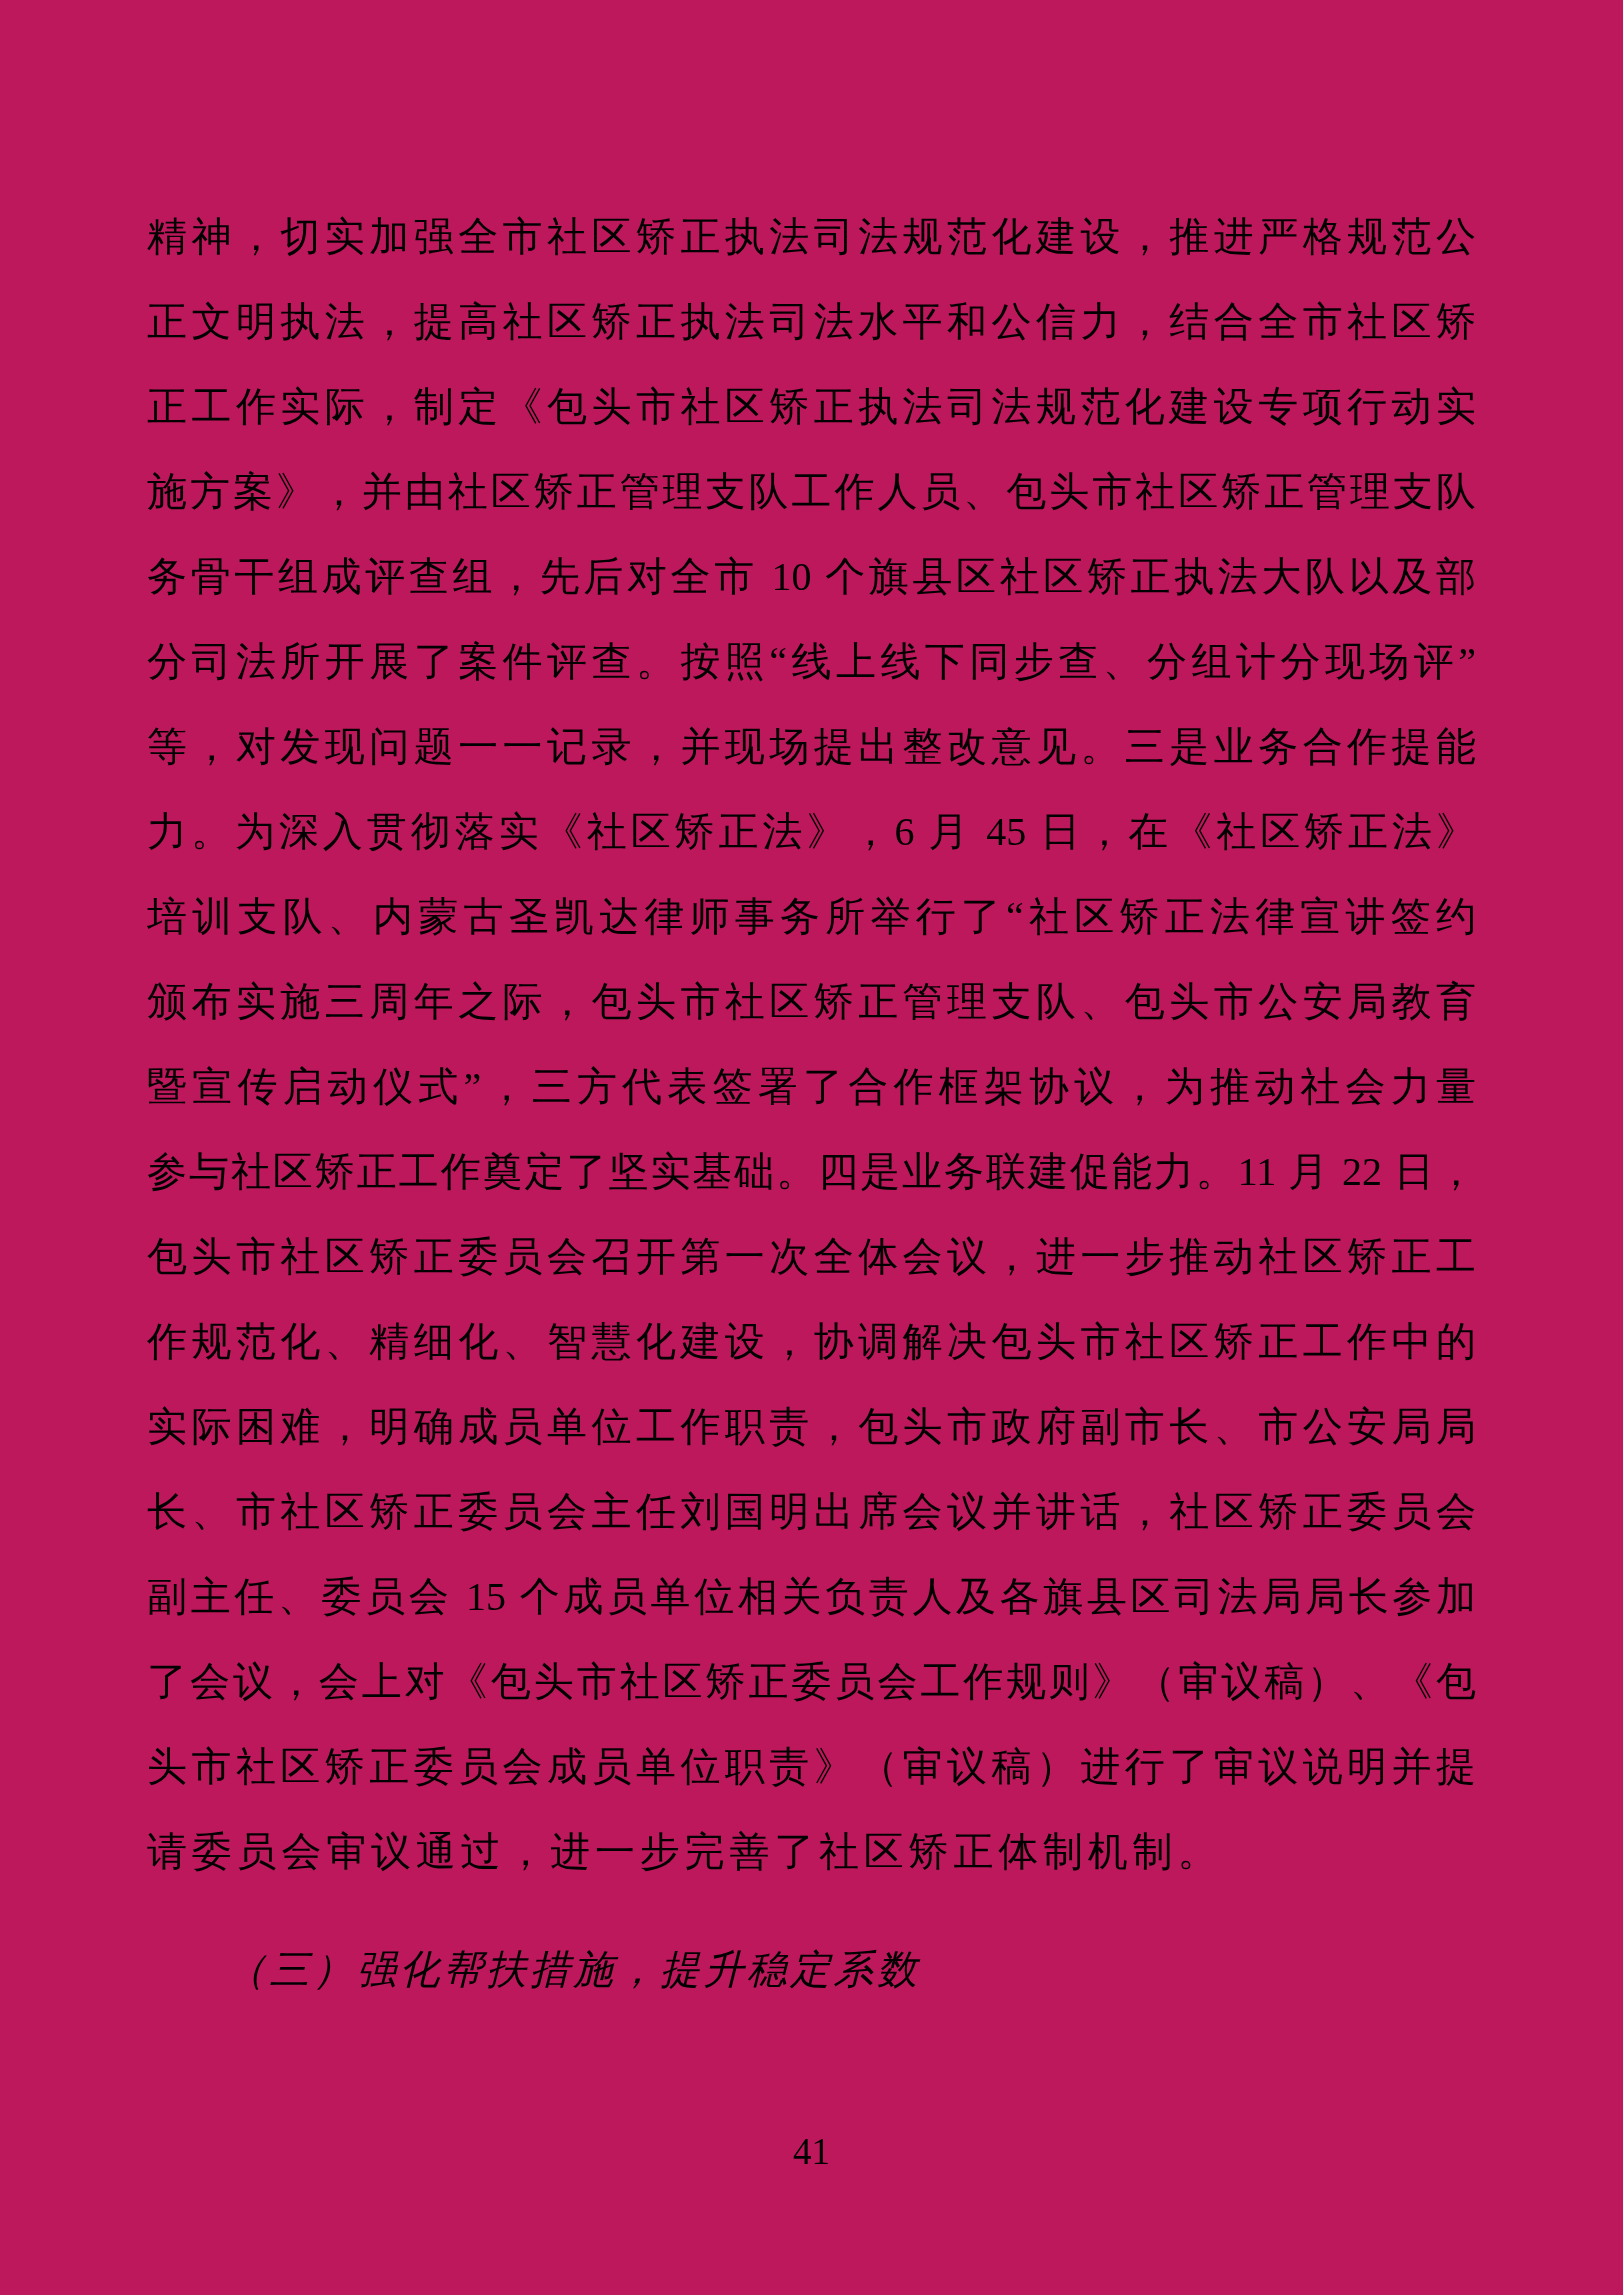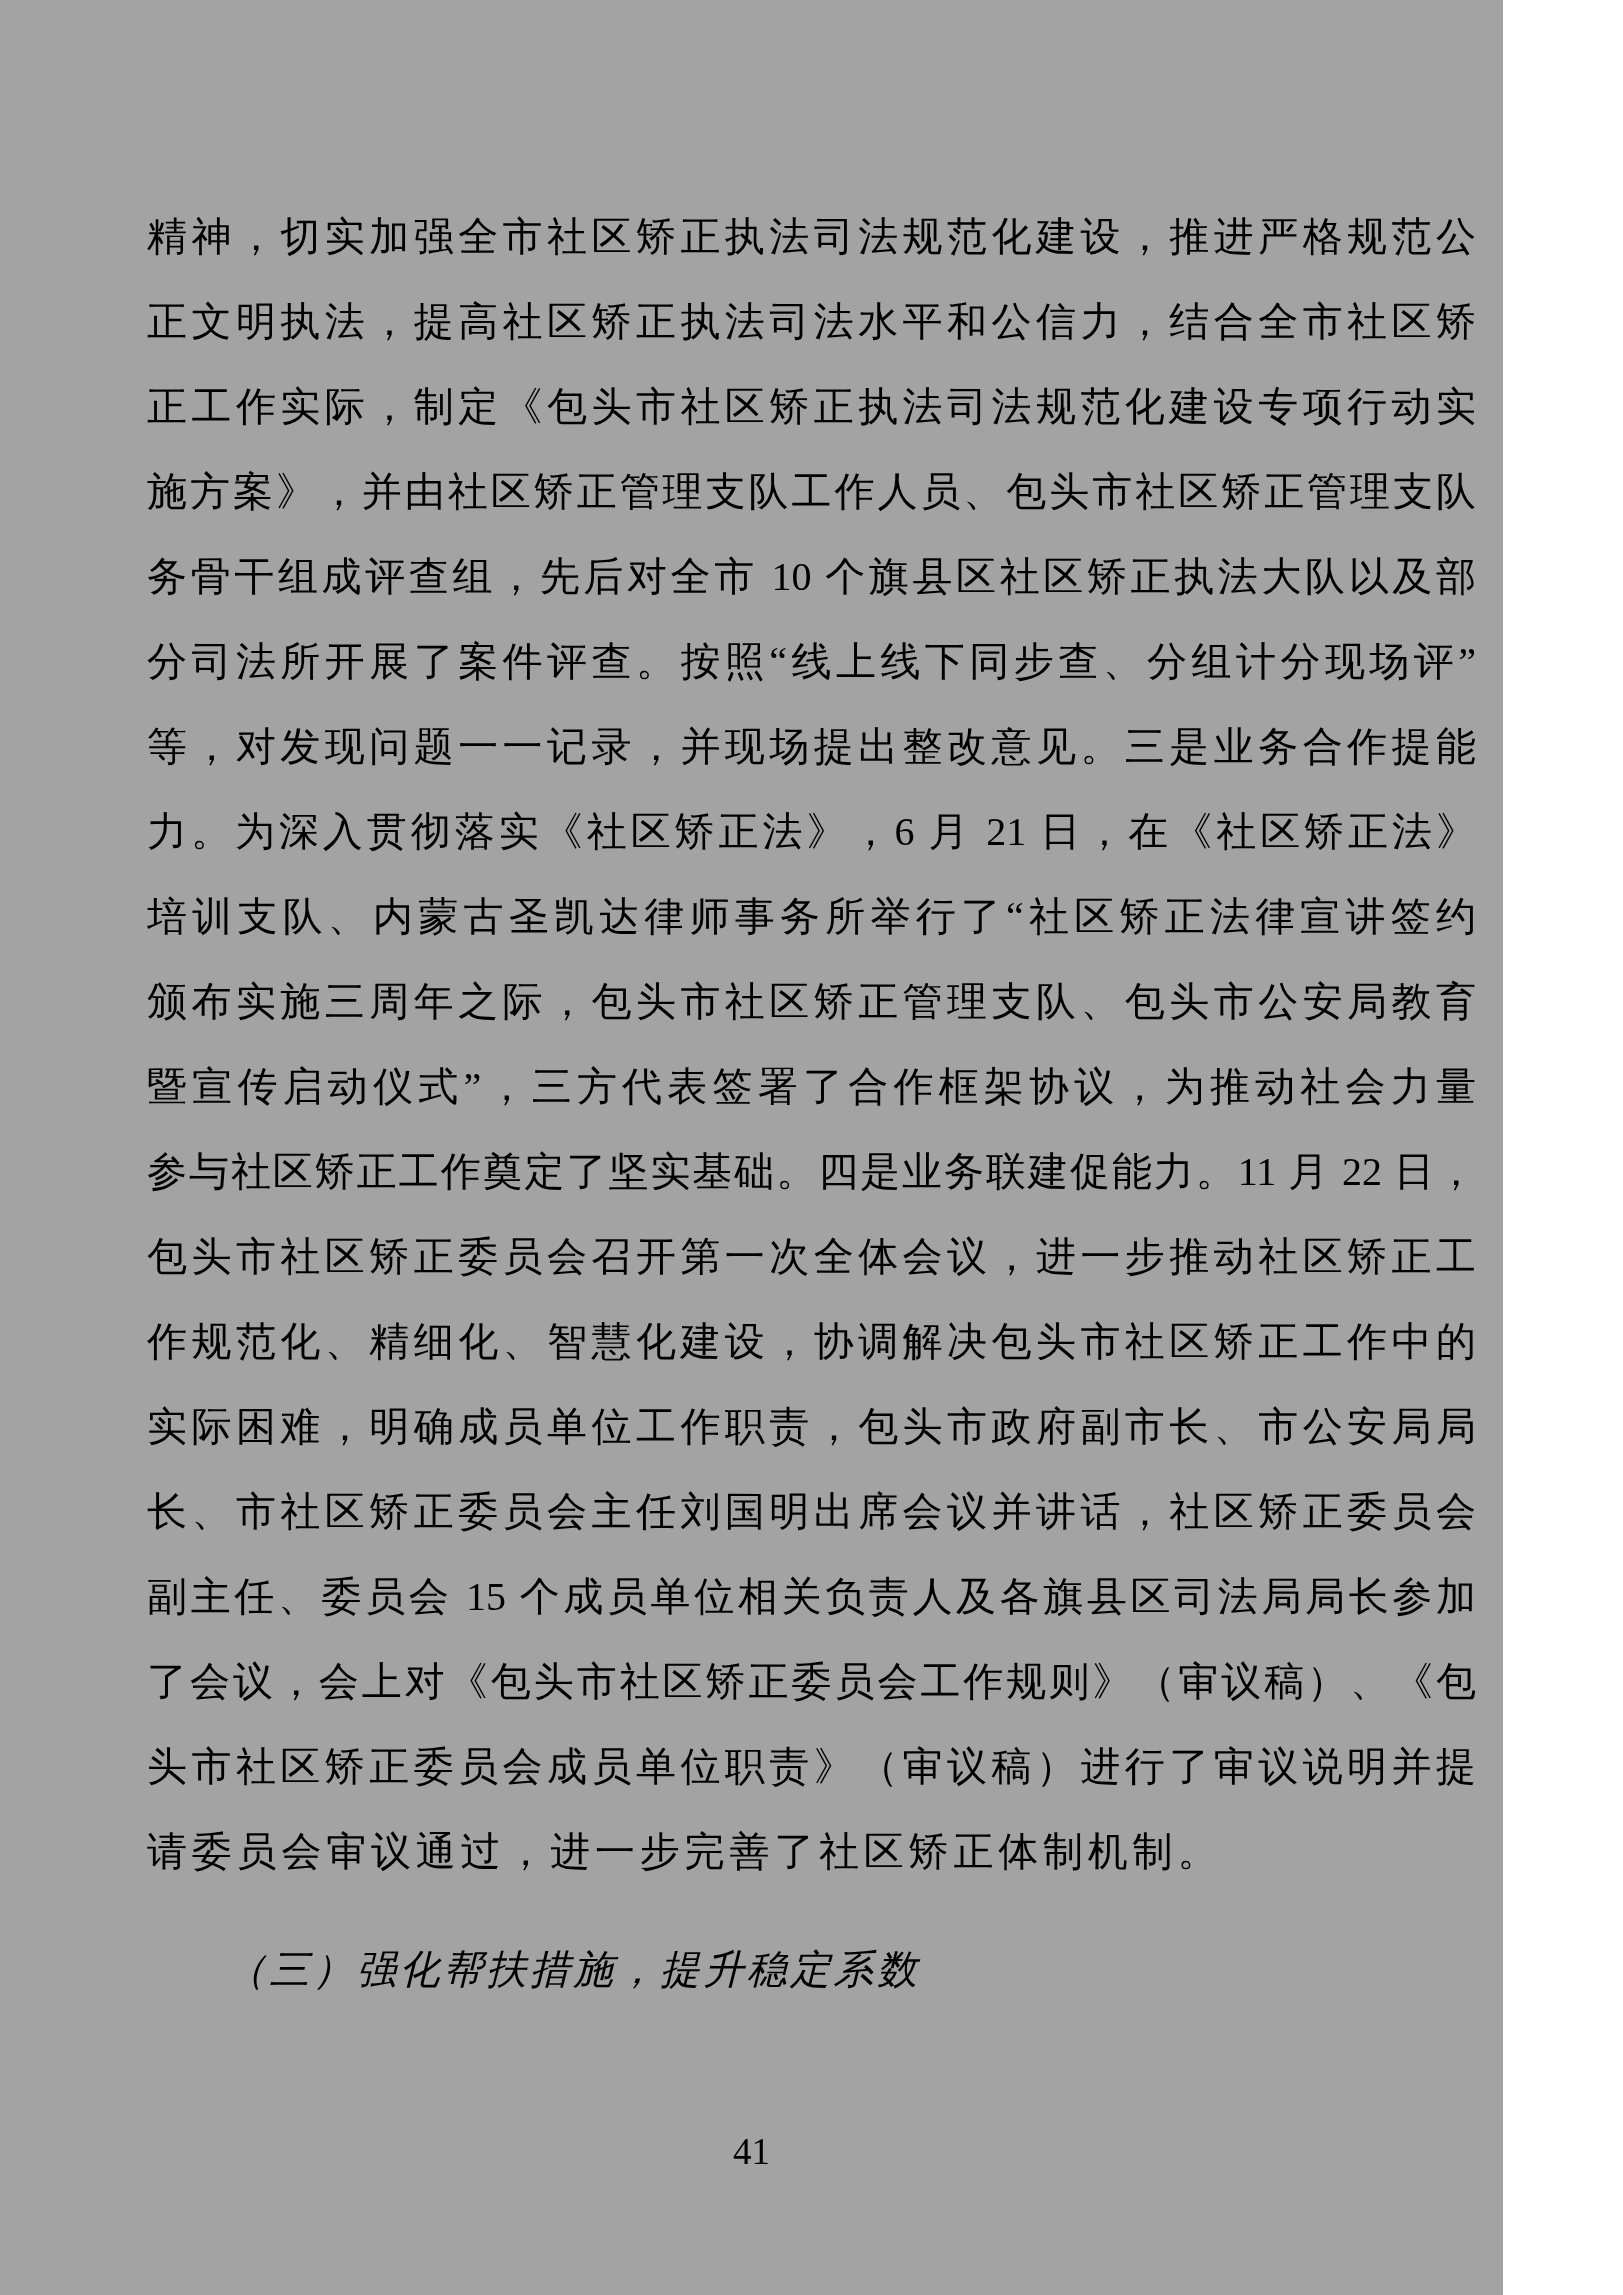--- a/index.html
+++ b/index.html
@@ -2,23 +2,23 @@
 <html style="font-size:11px"><head>
 <meta charset="utf-8">
 <style>
   html, body {
     margin: 0;
     padding: 0;
     background: #ffffff;
   }
   .page {
     position: relative;
-    width: 1503px;
+    width: 1623px;
     height: 2295px;
-    background: #a3a3a3;
+    background: #be185d;
     overflow: hidden;
     font-family: "Liberation Serif", "DejaVu Serif", serif;
     color: #000000;
   }
   .text-block {
     position: absolute;
     left: 147px;
     top: 194px;
     width: 1329px;
   }
@@ -64,21 +64,21 @@
 
 <div class="page">
   <div class="text-block">
     <div class="body-line">精神，切实加强全市社区矫正执法司法规范化建设，推进严格规范公</div>
     <div class="body-line">正文明执法，提高社区矫正执法司法水平和公信力，结合全市社区矫</div>
     <div class="body-line">正工作实际，制定《包头市社区矫正执法司法规范化建设专项行动实</div>
     <div class="body-line">施方案》，并由社区矫正管理支队工作人员、包头市社区矫正管理支队</div>
     <div class="body-line">务骨干组成评查组，先后对全市 10 个旗县区社区矫正执法大队以及部</div>
     <div class="body-line">分司法所开展了案件评查。按照“线上线下同步查、分组计分现场评”</div>
     <div class="body-line">等，对发现问题一一记录，并现场提出整改意见。三是业务合作提能</div>
-    <div class="body-line">力。为深入贯彻落实《社区矫正法》，6 月 21 日，在《社区矫正法》</div>
+    <div class="body-line">力。为深入贯彻落实《社区矫正法》，6 月 45 日，在《社区矫正法》</div>
     <div class="body-line">培训支队、内蒙古圣凯达律师事务所举行了“社区矫正法律宣讲签约</div>
     <div class="body-line">颁布实施三周年之际，包头市社区矫正管理支队、包头市公安局教育</div>
     <div class="body-line">暨宣传启动仪式”，三方代表签署了合作框架协议，为推动社会力量</div>
     <div class="body-line">参与社区矫正工作奠定了坚实基础。四是业务联建促能力。11 月 22 日，</div>
     <div class="body-line">包头市社区矫正委员会召开第一次全体会议，进一步推动社区矫正工</div>
     <div class="body-line">作规范化、精细化、智慧化建设，协调解决包头市社区矫正工作中的</div>
     <div class="body-line">实际困难，明确成员单位工作职责，包头市政府副市长、市公安局局</div>
     <div class="body-line">长、市社区矫正委员会主任刘国明出席会议并讲话，社区矫正委员会</div>
     <div class="body-line">副主任、委员会 15 个成员单位相关负责人及各旗县区司法局局长参加</div>
     <div class="body-line">了会议，会上对《包头市社区矫正委员会工作规则》（审议稿）、《包</div>

